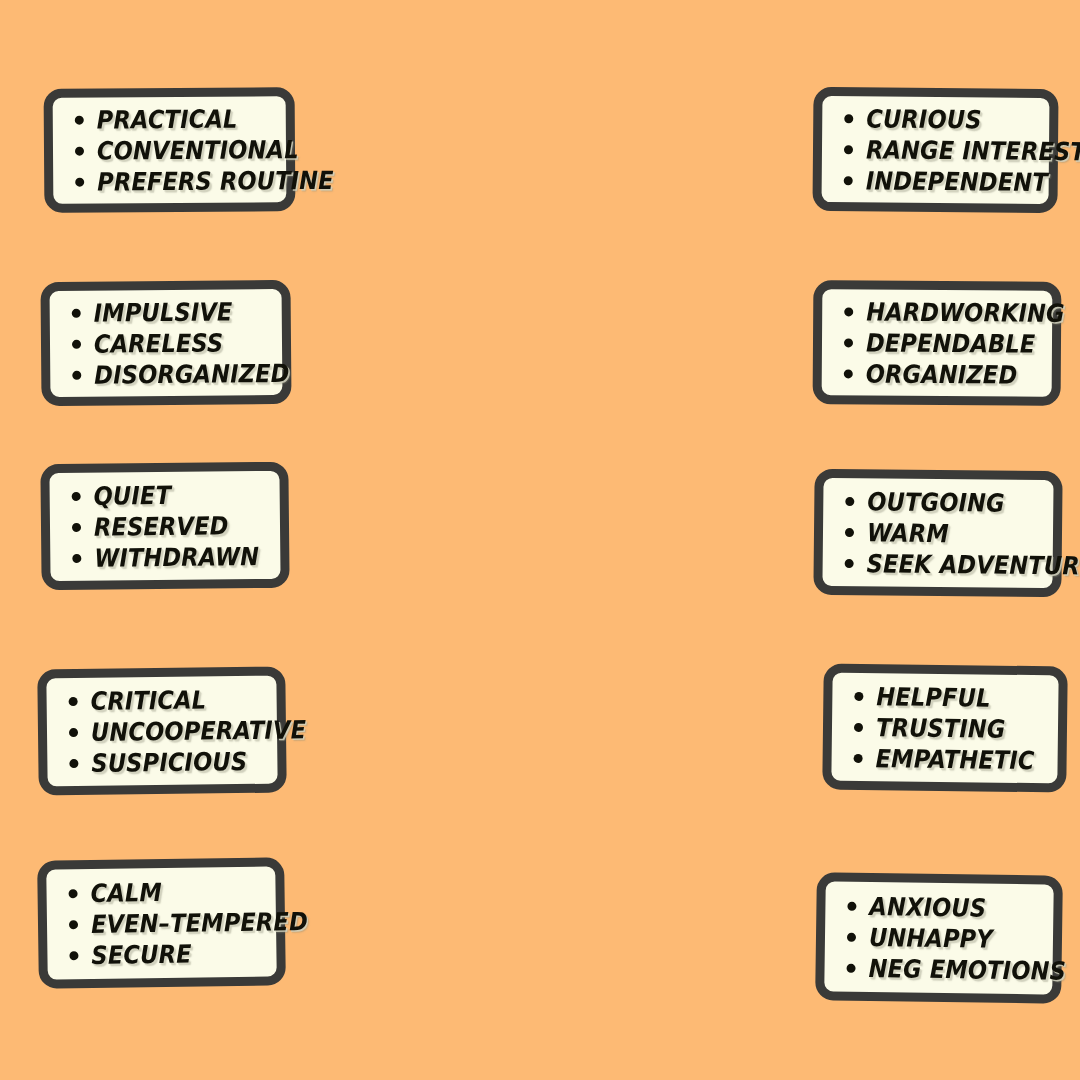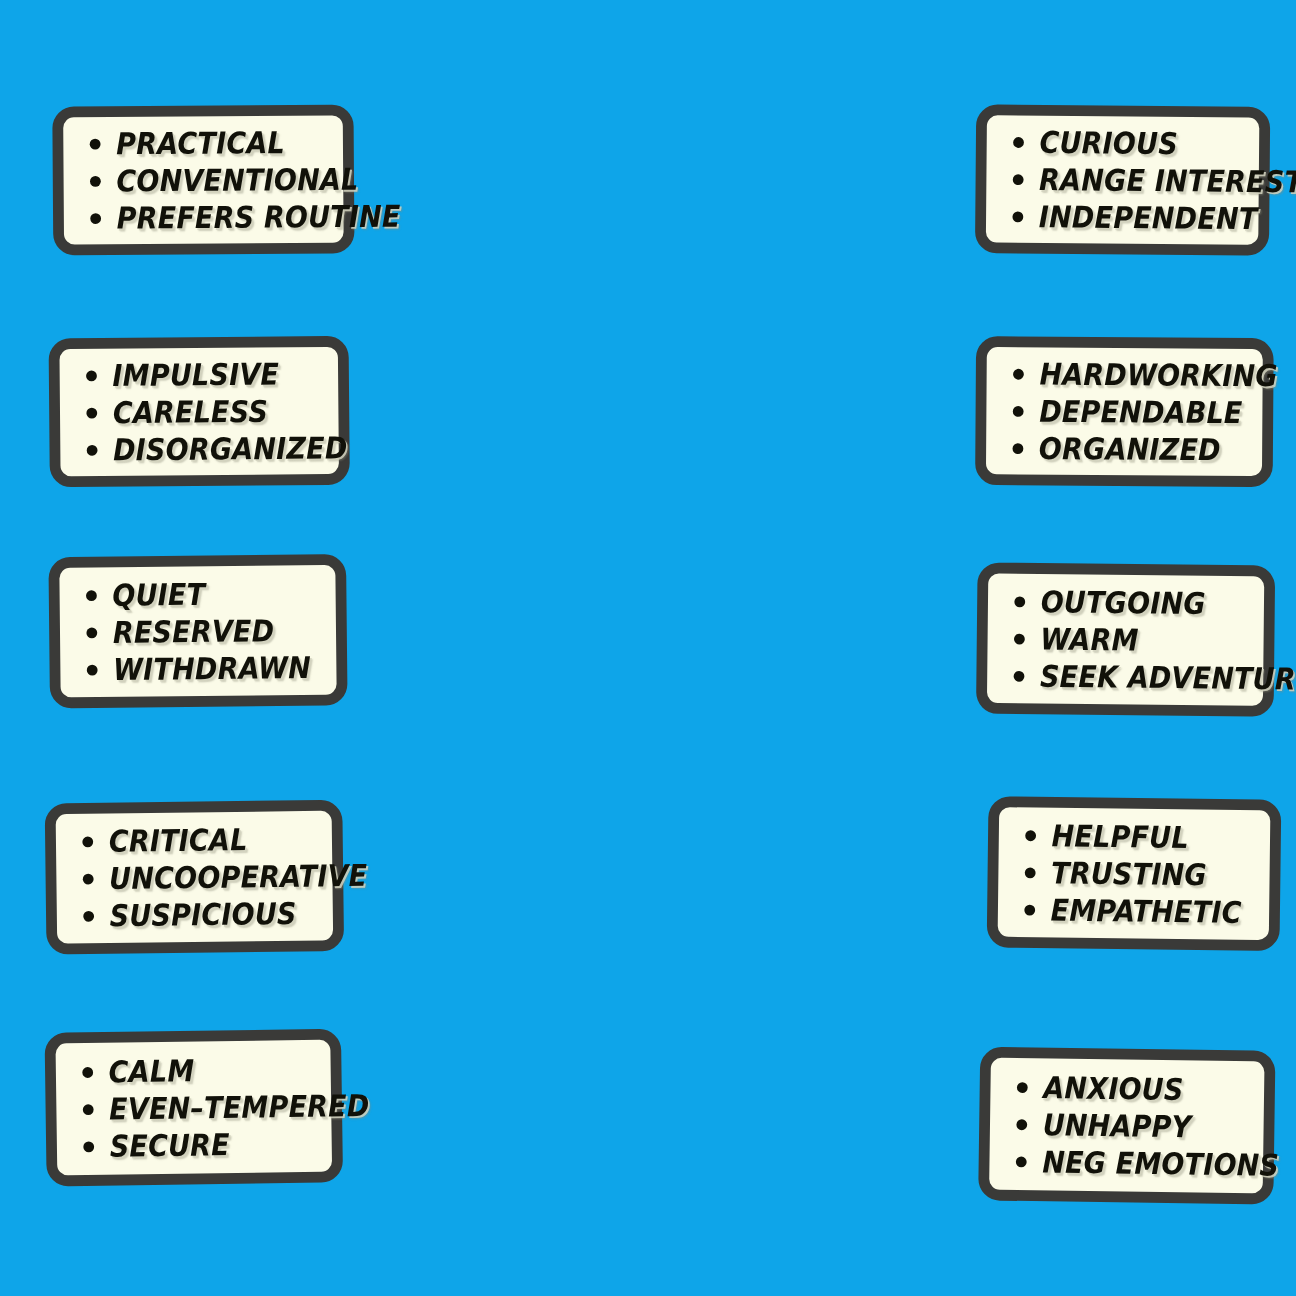--- a/index.html
+++ b/index.html
@@ -55,21 +55,21 @@
     color: #111109;
     transform: scaleX(0.9);
     transform-origin: left center;
     text-shadow: 1.5px 1.5px 0 rgba(210,210,190,0.85),
                  2.5px 2.5px 1.5px rgba(140,140,120,0.40);
   }
 </style>
 </head>
 <body>
 
-<div id="canvas" style="background: #0ea5e9;">
+<div id="canvas" style="background: #fdba74;">
     <div class="trait-card" style="left: 44px; top: 88px; width: 251px; height: 124px; background: rgb(251, 251, 232); border-color: rgb(58, 58, 56); transform: rotate(-0.4deg);">
       <ul class="trait-list">
         <li class="trait-item">
           <span class="bullet-dot" style="background: rgb(17, 17, 9);"></span>
           <span class="trait-label" style="color: rgb(17, 17, 9);">PRACTICAL</span>
         </li>
         <li class="trait-item">
           <span class="bullet-dot" style="background: rgb(17, 17, 9);"></span>
           <span class="trait-label" style="color: rgb(17, 17, 9);">CONVENTIONAL</span>
         </li>

